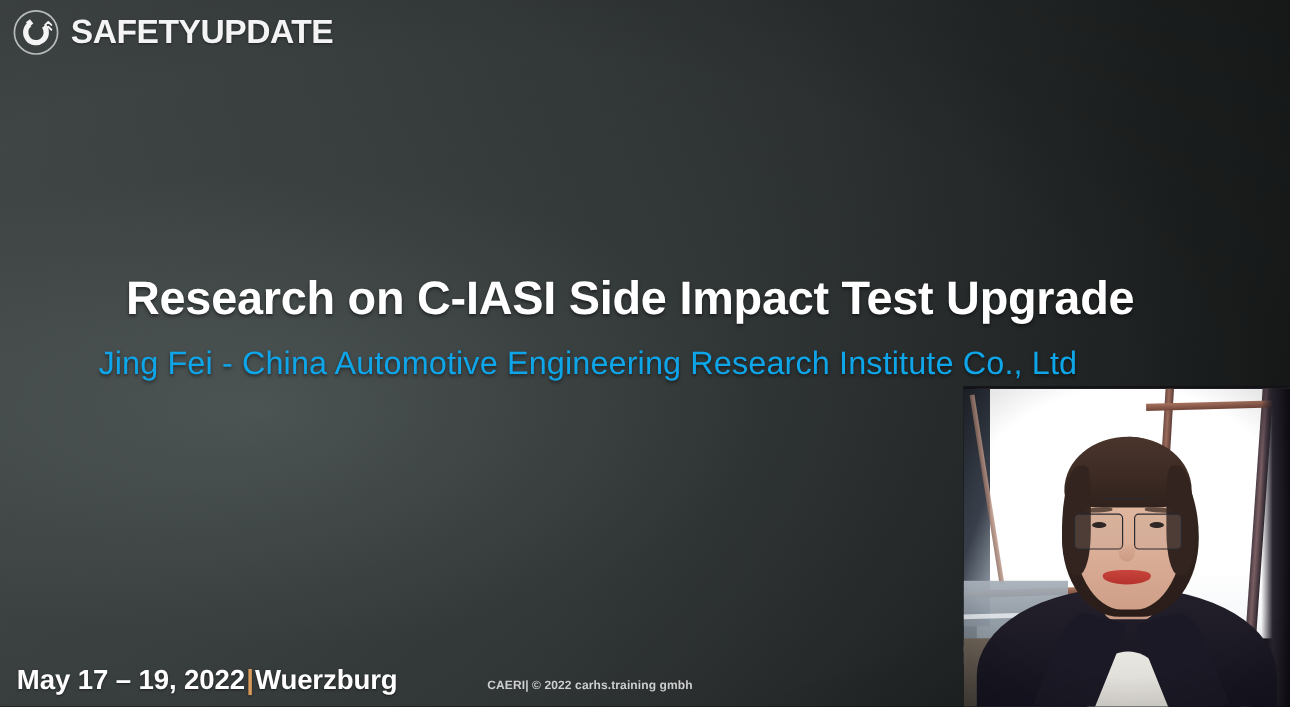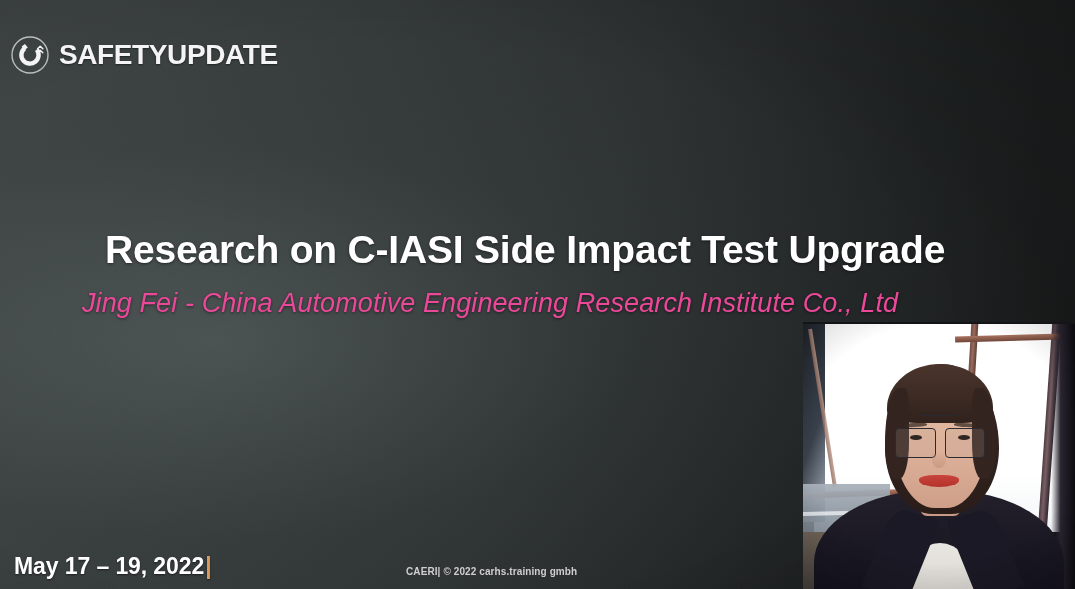--- a/index.html
+++ b/index.html
@@ -32,21 +32,20 @@
   }
 
   
   .brand {
     position: absolute;
     left: 10px;
     top: 7px;
     display: flex;
     align-items: center;
     gap: 9px;
-    margin-top: 28px;
   }
   .brand-mark {
     width: 40px;
     height: 40px;
     flex: 0 0 40px;
     position: relative;
   }
   .brand-mark svg { display: block; }
   .brand-text {
     color: #f4f4f4;
@@ -67,27 +66,26 @@
     font-size: 39px;
     font-weight: bold;
     letter-spacing: -0.2px;
     white-space: nowrap;
     text-shadow: 0 1px 3px rgba(0,0,0,0.5);
   }
   .slide-subtitle {
     position: absolute;
     left: 82px;
     top: 288px;
-    color: #ec4899;
+    color: #0ea5e9;
     font-size: 27px;
     font-weight: normal;
     letter-spacing: 0.1px;
     white-space: nowrap;
     text-shadow: 0 1px 3px rgba(0,0,0,0.5);
-    font-style: italic;
   }
 
   
   .footer-date {
     position: absolute;
     left: 14px;
     top: 553px;
     color: #ffffff;
     font-size: 23px;
     font-weight: bold;
@@ -372,20 +370,21 @@
     </div>
     <div class="brand-text">SAFETYUPDATE</div>
   </div>
 
   <div class="slide-title">Research on C-IASI Side Impact Test Upgrade</div>
   <div class="slide-subtitle">Jing Fei  - China Automotive Engineering Research Institute Co., Ltd</div>
 
   <div class="footer-date">
     <span>May 17 – 19, 2022</span>
     <span class="footer-sep">|</span>
+    <span>Wuerzburg</span>
   </div>
   <div class="footer-copyright">CAERI| © 2022 carhs.training gmbh</div>
 
   <div class="webcam">
     <div class="cam-scene">
       <div class="cam-window"></div>
       <div class="cam-window-left"></div>
       <div class="cam-bar bar-v3"></div>
       <div class="cam-bar bar-v1"></div>
       <div class="cam-bar bar-v2"></div>

